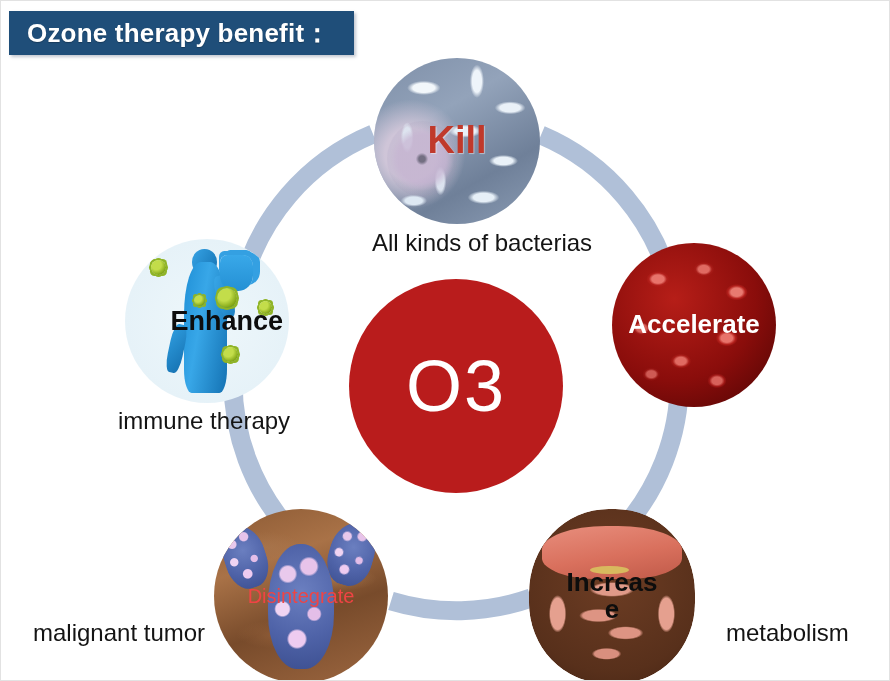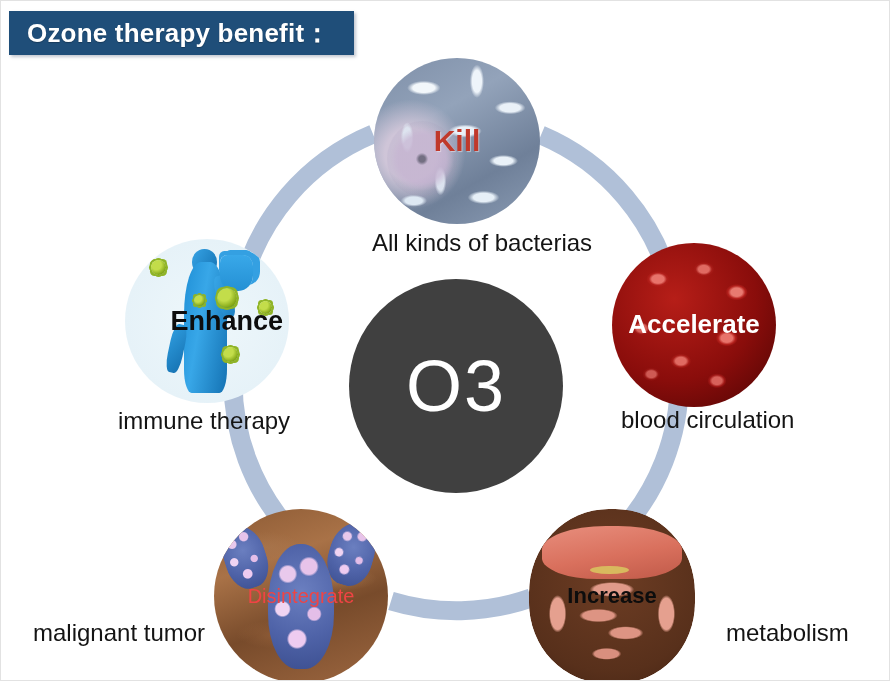--- a/index.html
+++ b/index.html
@@ -54,21 +54,21 @@
   }
 
   
   #center-circle {
     position: absolute;
     left: 348px;
     top: 278px;
     width: 214px;
     height: 214px;
     border-radius: 50%;
-    background: #404040;
+    background: #b91c1c;
     display: flex;
     align-items: center;
     justify-content: center;
   }
   #center-label {
     color: #ffffff;
     font-size: 72px;
     font-weight: 300;
     letter-spacing: 2px;
     line-height: 1;
@@ -99,21 +99,21 @@
     font-size: 24px;
     color: #141414;
     white-space: nowrap;
   }
 
   
   #node-kill { left: 373px; top: 57px; }
   #node-kill .bubble { width: 166px; height: 166px; }
   #node-kill .bubble-caption {
     color: #c0392b;
-    font-size: 30px;
+    font-size: 38px;
     font-weight: bold;
     text-shadow: 1px 1px 1px rgba(255,255,255,0.45);
   }
   #label-kill { left: 371px; top: 228px; }
 
   #node-accelerate { left: 611px; top: 242px; }
   #node-accelerate .bubble { width: 164px; height: 164px; }
   #node-accelerate .bubble-caption {
     color: #ffffff;
     font-size: 26px;
@@ -137,21 +137,21 @@
     font-size: 20px;
     font-weight: normal;
     max-width: 110px;
   }
   #label-disintegrate { left: 32px; top: 618px; }
 
   #node-increase { left: 528px; top: 508px; }
   #node-increase .bubble { width: 166px; height: 174px; border-radius: 48% 48% 46% 46%; }
   #node-increase .bubble-caption {
     color: #0d0d0d;
-    font-size: 22px;
+    font-size: 26px;
     font-weight: bold;
     max-width: 100px;
   }
   #label-increase { left: 725px; top: 618px; }
 
   
   .art {
     position: absolute;
     inset: 0;
     z-index: 1;
@@ -368,21 +368,20 @@
     </div>
   </div>
   <div class="node-label" id="label-kill">All kinds of bacterias</div>
 
   <div class="node" id="node-accelerate">
     <div class="bubble">
       <div class="art art-blood"></div>
       <div class="bubble-caption">Accelerate</div>
     </div>
   </div>
-  <div class="node-label" id="label-accelerate">blood circulation</div>
 
   <div class="node" id="node-enhance">
     <div class="bubble">
       <div class="art art-immune">
         <div class="figure-head"></div>
         <div class="figure-body"></div>
         <div class="figure-arm"></div>
         <div class="figure-hand"></div>
         <div class="figure-arm2"></div>
         <div class="virus v1"></div>

